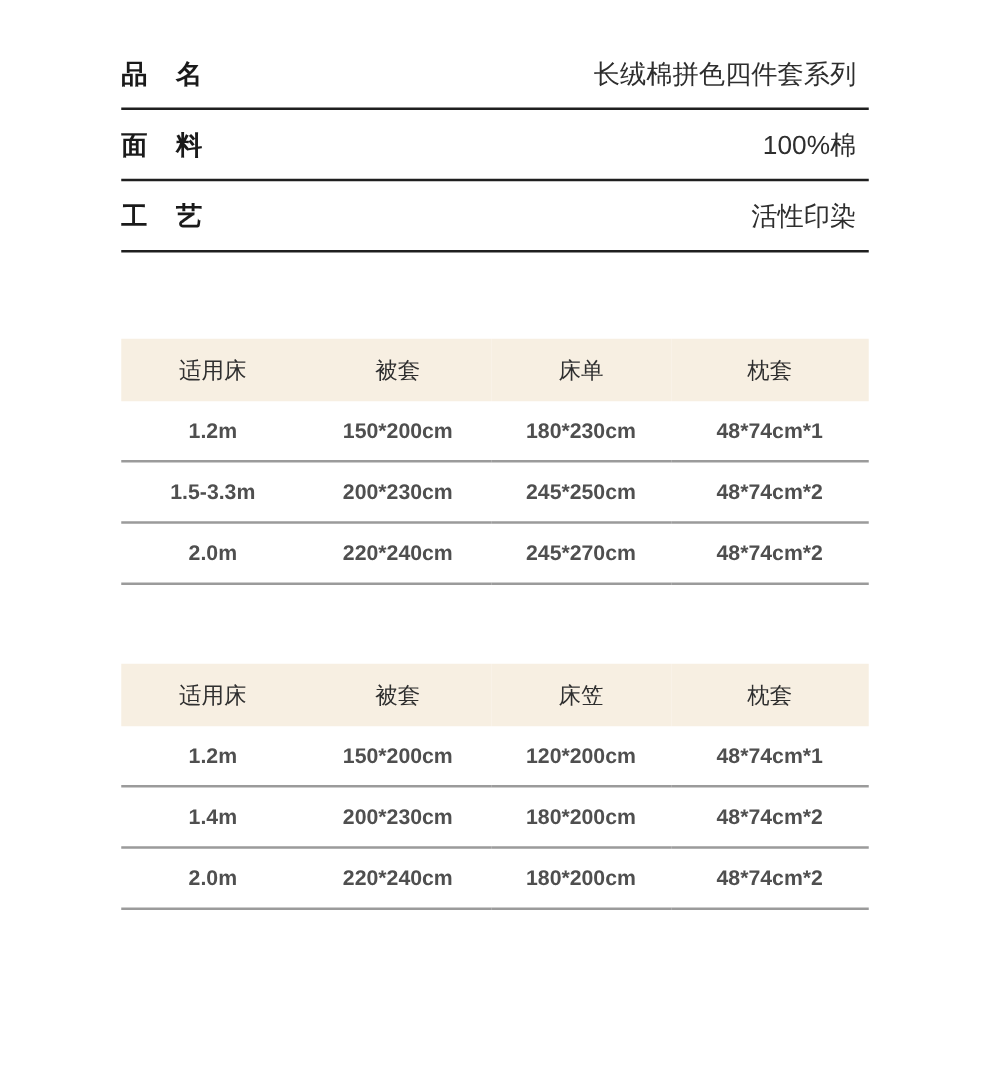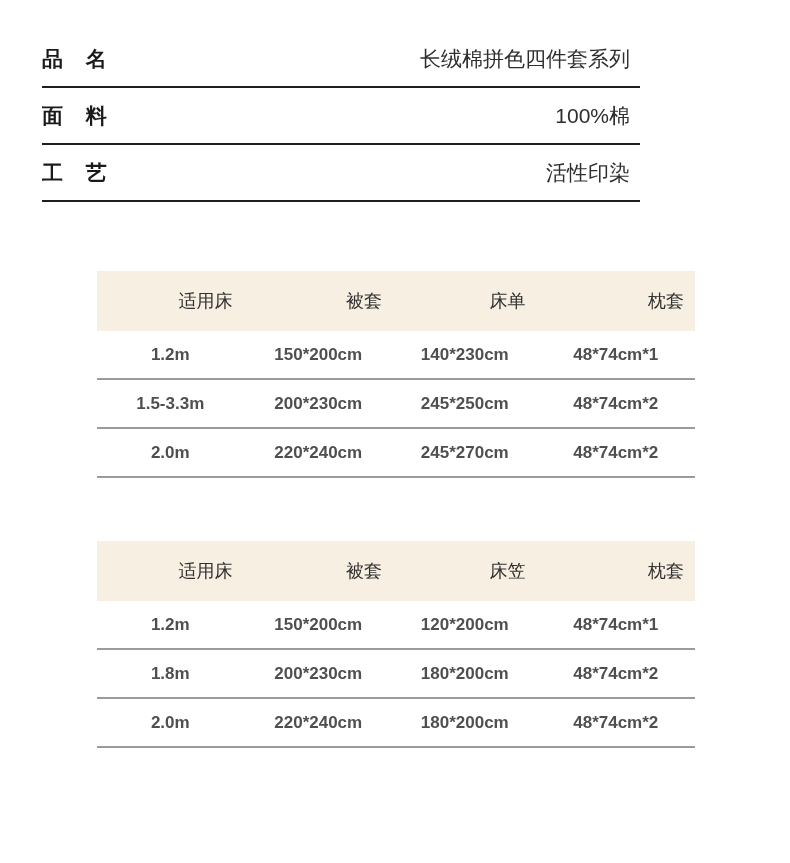--- a/index.html
+++ b/index.html
@@ -10,21 +10,21 @@
   }
   .sheet {
     position: relative;
     width: 790px;
     height: 863px;
     background: #ffffff;
     overflow: hidden;
   }
   .content {
     width: 598px;
-    margin-left: 42px;
+    margin-left: 97px;
   }
   
   .attrs {
     margin-top: 31px;
   }
   .attr-row {
     height: 55px;
     display: flex;
     align-items: center;
     justify-content: space-between;
@@ -55,23 +55,23 @@
   table.size-table col.c1 { width: 24.5%; }
   table.size-table col.c2 { width: 25%; }
   table.size-table col.c3 { width: 24%; }
   table.size-table col.c4 { width: 26.5%; }
   table.size-table thead th {
     height: 38px;
     background: #f7efe2;
     font-size: 18px;
     font-weight: 500;
     color: #2f2f2f;
-    text-align: right;
+    text-align: center;
     vertical-align: middle;
-    padding: 11px;
+    padding: 6px;
   }
   table.size-table tbody td {
     height: 47px;
     font-size: 17px;
     font-weight: bold;
     color: #4f4f4f;
     text-align: center;
     vertical-align: middle;
     border-bottom: 2px solid #9b9b9b;
     padding: 0;
@@ -112,21 +112,21 @@
         <th>适用床</th>
         <th>被套</th>
         <th>床单</th>
         <th>枕套</th>
       </tr>
     </thead>
     <tbody>
       <tr>
         <td>1.2m</td>
         <td>150*200cm</td>
-        <td>140*230cm</td>
+        <td>180*230cm</td>
         <td>48*74cm*1</td>
       </tr>
       <tr>
         <td>1.5-3.3m</td>
         <td>200*230cm</td>
         <td>245*250cm</td>
         <td>48*74cm*2</td>
       </tr>
       <tr>
         <td>2.0m</td>
@@ -153,21 +153,21 @@
       </tr>
     </thead>
     <tbody>
       <tr>
         <td>1.2m</td>
         <td>150*200cm</td>
         <td>120*200cm</td>
         <td>48*74cm*1</td>
       </tr>
       <tr>
-        <td>1.8m</td>
+        <td>1.4m</td>
         <td>200*230cm</td>
         <td>180*200cm</td>
         <td>48*74cm*2</td>
       </tr>
       <tr>
         <td>2.0m</td>
         <td>220*240cm</td>
         <td>180*200cm</td>
         <td>48*74cm*2</td>
       </tr>

